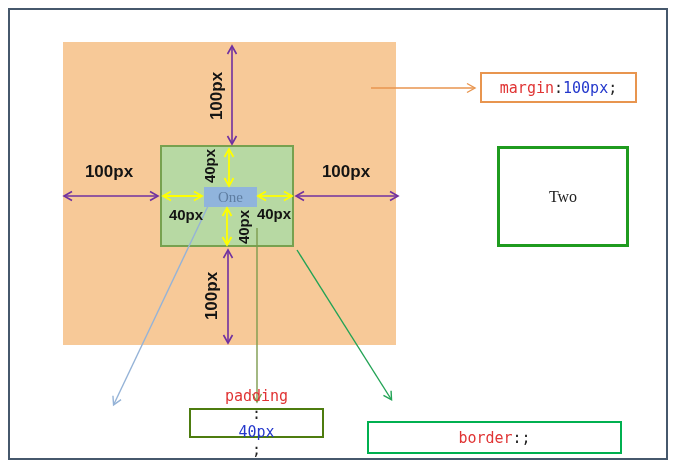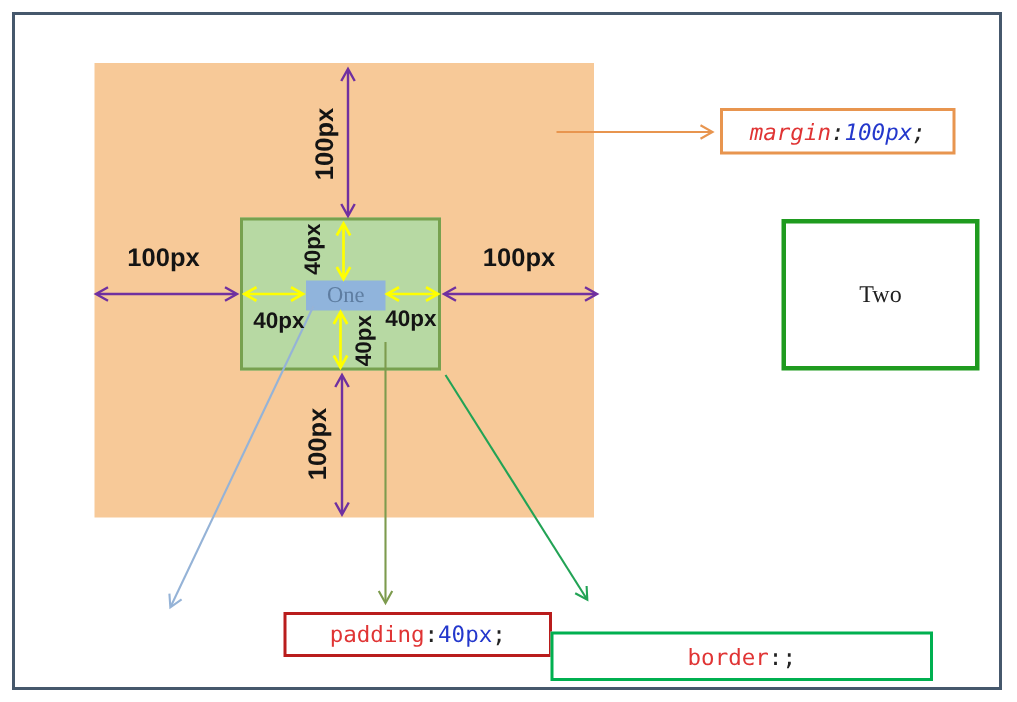--- a/index.html
+++ b/index.html
@@ -29,28 +29,28 @@
   .dim{position:absolute;font-weight:bold;color:#141414;white-space:nowrap;}
   .dim.big{font-size:17px;}
   .dim.small{font-size:15px;}
   .h{transform:translate(-50%,-50%);}
   .v{transform:translate(-50%,-50%) rotate(-90deg);}
   .callout{
     position:absolute;background:#fff;display:flex;align-items:center;justify-content:center;
     font-family:"DejaVu Sans Mono","Liberation Mono",monospace;font-size:15px;color:#222;
     box-sizing:border-box;white-space:pre;
   }
-  #margin-callout{left:480px;top:72px;width:157px;height:31px;border:2px solid #e8954f;font-style:italic;}
+  #margin-callout{left:480px;top:72px;width:157px;height:31px;border:2px solid #e8954f;}
   #two-box{
     position:absolute;left:497px;top:146px;width:132px;height:101px;box-sizing:border-box;
     border:3px solid #1f9b1f;background:#fff;display:flex;align-items:center;justify-content:center;
-    font-family:"Liberation Serif",serif;font-size:16px;color:#222;margin-left:24px;
+    font-family:"Liberation Serif",serif;font-size:16px;color:#222;
   }
   #content-callout{left:35px;top:408px;width:123px;height:30px;border:2px solid #95b3d7;}
-  #padding-callout{left:189px;top:408px;width:179px;height:30px;border:2px solid #b91c1c;}
+  #padding-callout{left:189px;top:408px;width:135px;height:30px;border:2px solid #4d7c0f;flex-direction:column;}
   #border-callout{left:367px;top:421px;width:255px;height:33px;border:2px solid #00b050;}
   .code-prop{color:#e03434;}
   .code-val{color:#2438cc;}
   .code-sep{color:#222;}
 </style>
 </head>
 <body>
 
 <div id="canvas">
   <div id="frame"></div>

